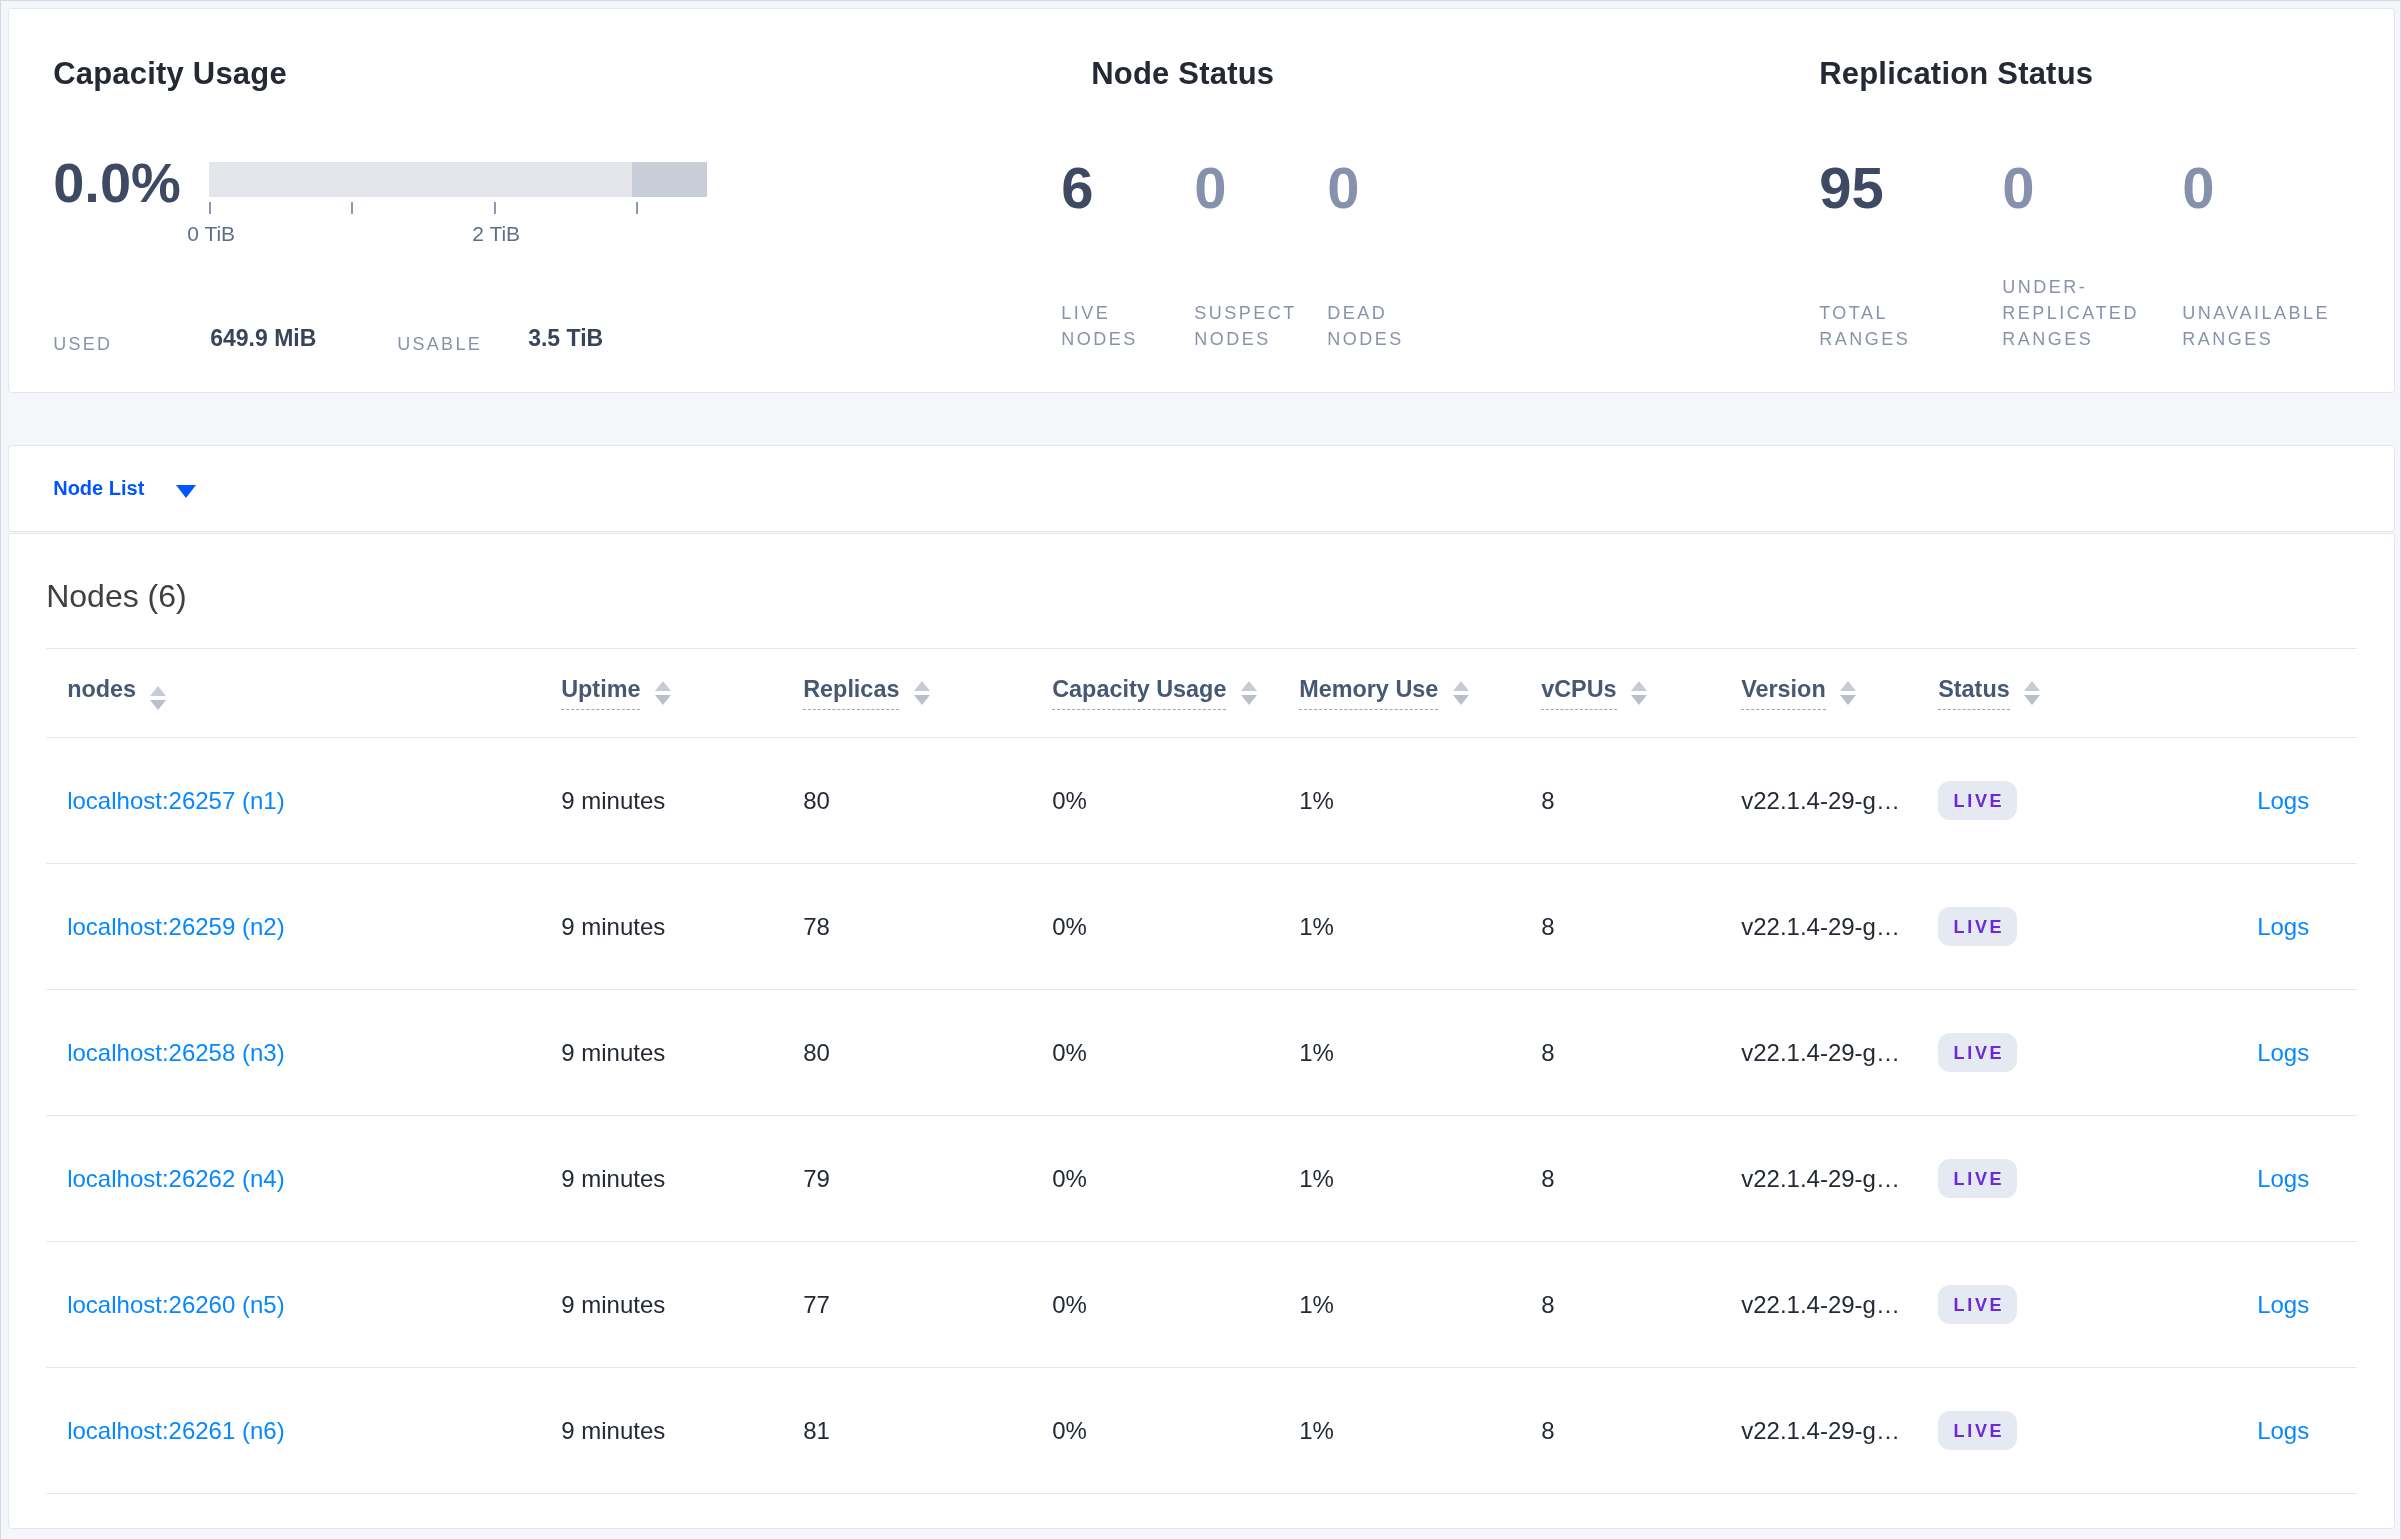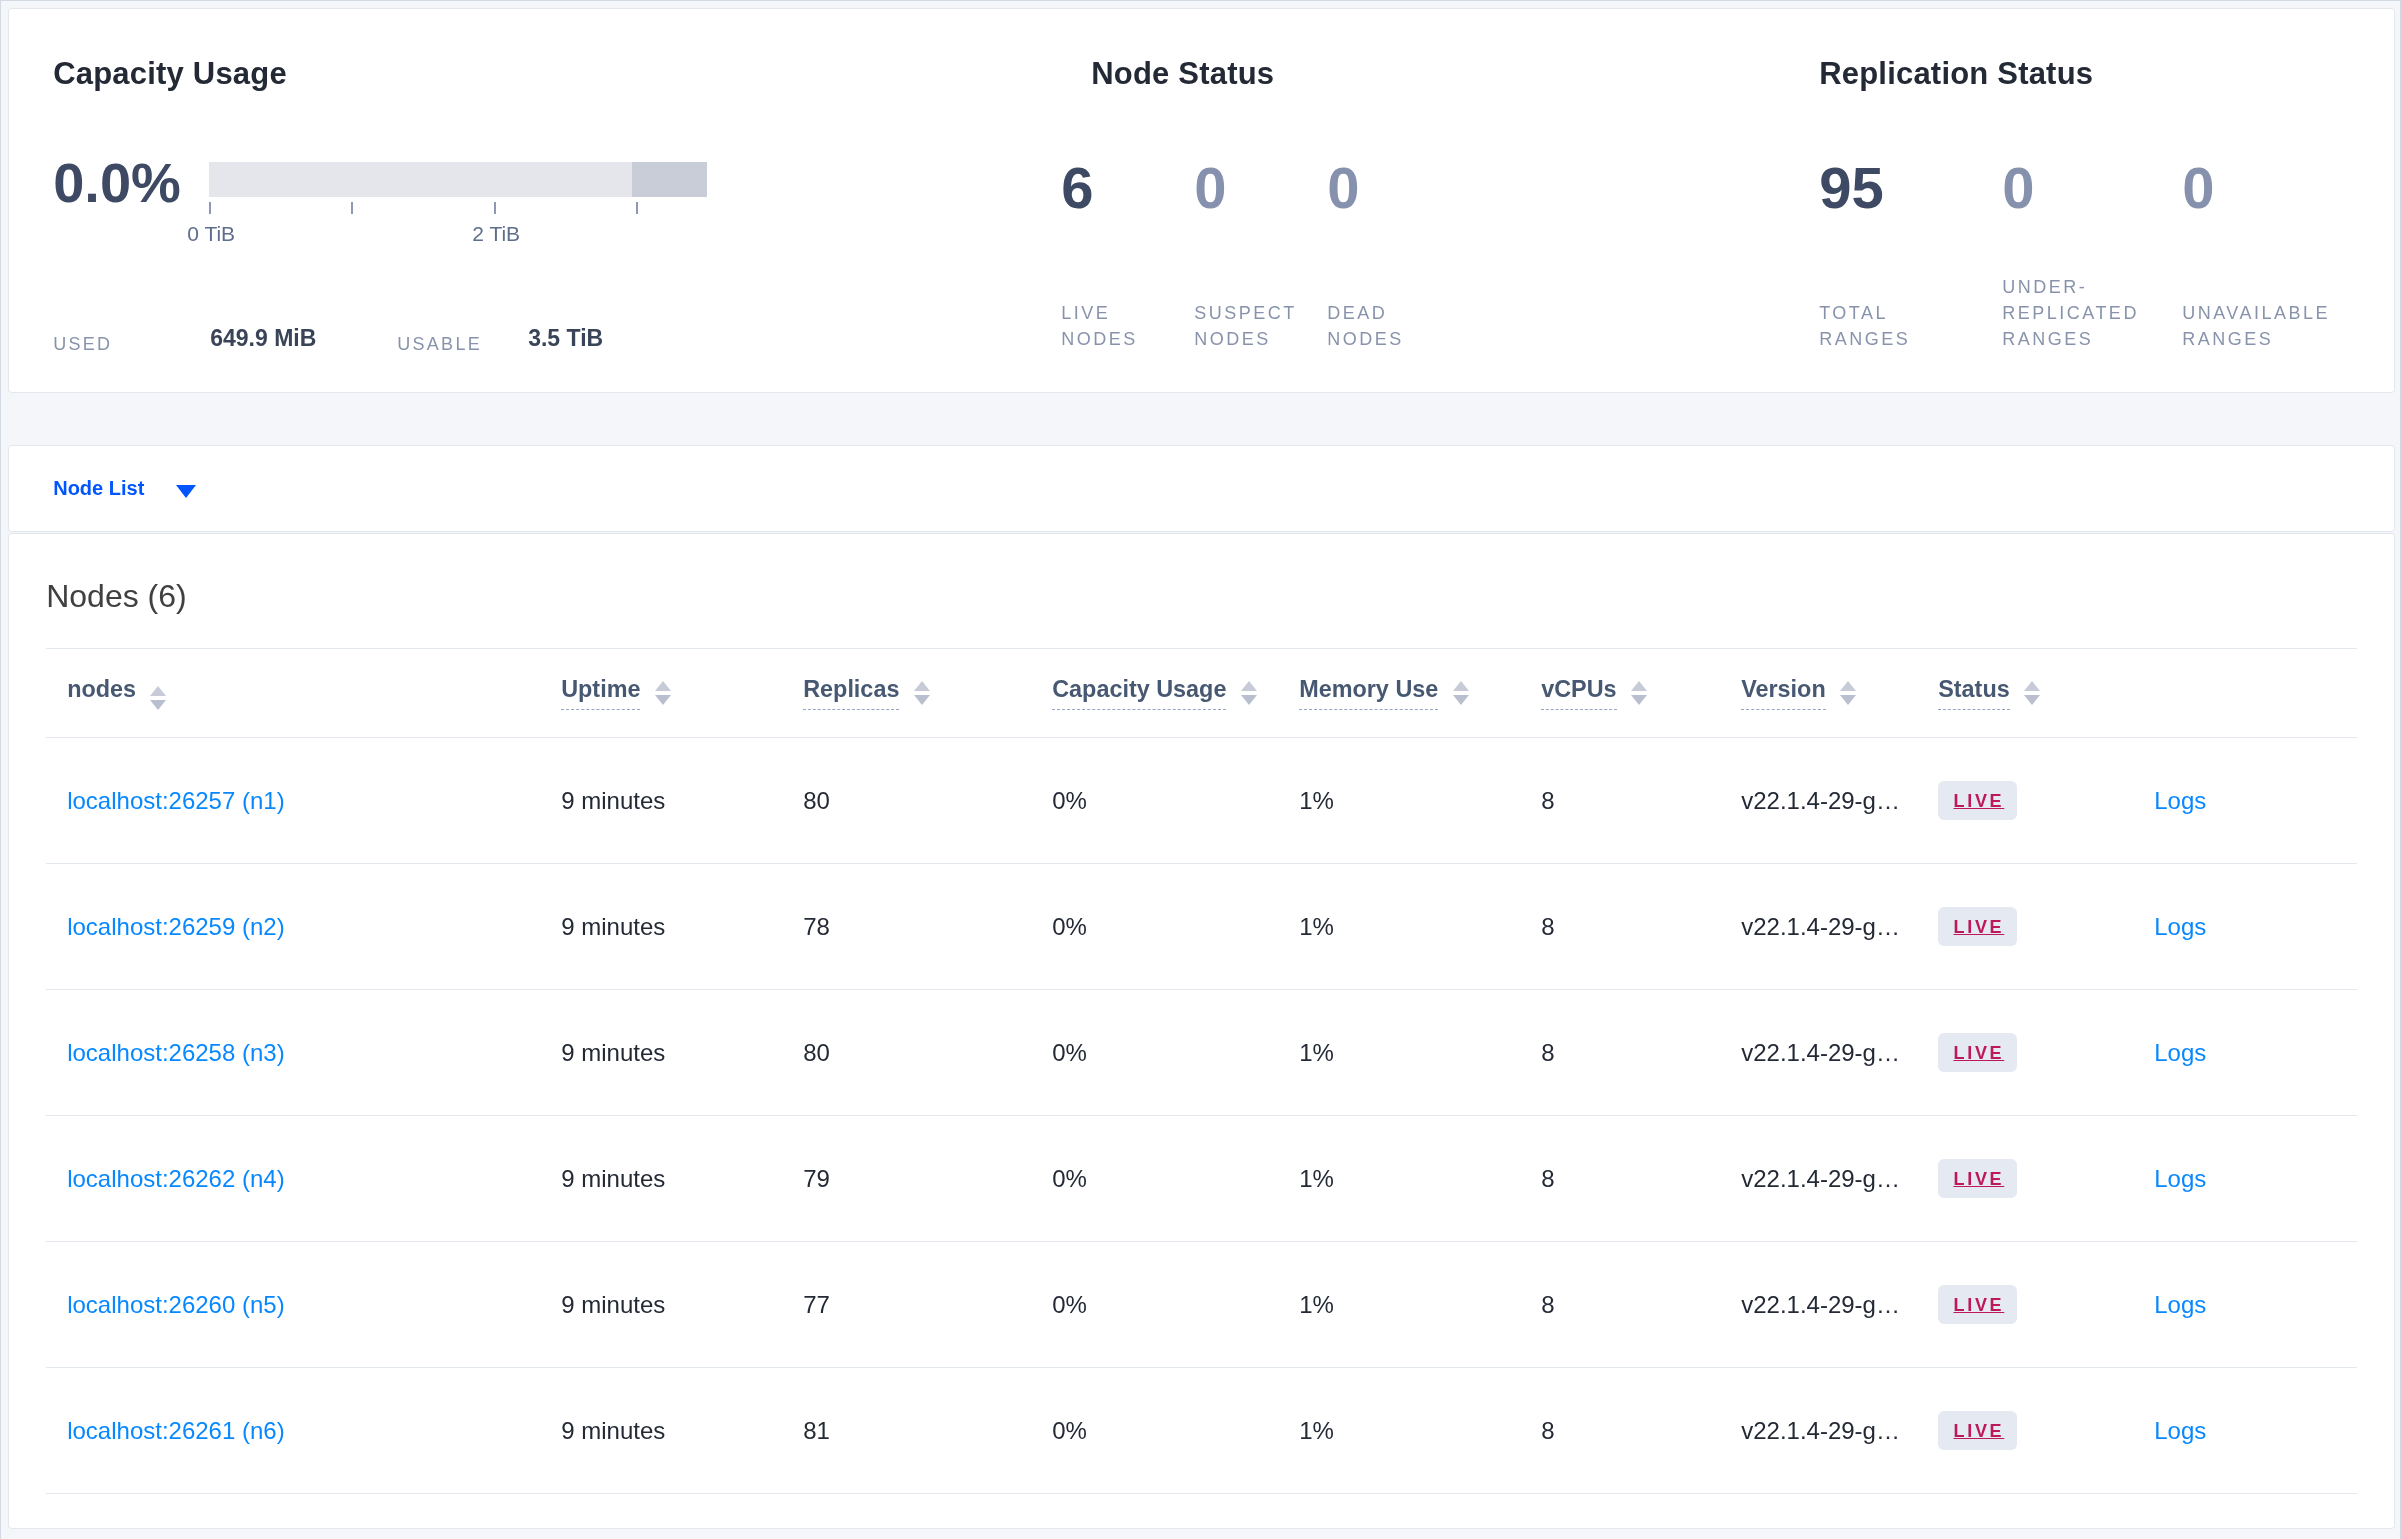--- a/index.html
+++ b/index.html
@@ -125,26 +125,26 @@
   .tri-down {
     width:0; height:0;
     border-left:8px solid transparent; border-right:8px solid transparent;
     border-top:10.8px solid #b9bfce;
   }
   .cell-nodes { padding-left:21px;align-items:flex-end; }
   .hcell.cell-nodes { padding-left:21px; }
   a.node-link, a.logs-link {
     color:#0788ff; text-decoration:none; cursor:pointer; white-space:nowrap;
   }
-  .cell-logs { text-align:left; padding-right:48px; }
+  .cell-logs { text-align:right; padding-right:48px; }
   .status-badge {
     display:inline-block;
-    background:#e4e9f2; color:#be185d;
+    background:#e4e9f2; color:#6d28d9;
     font-size:18px; font-weight:700; letter-spacing:2.7px;
-    padding:10.8px 12.6px 10.8px 15.3px; border-radius:6px; line-height:1;text-decoration:underline;
+    padding:10.8px 12.6px 10.8px 15.3px; border-radius:12px; line-height:1;
   }
   .version-cell { white-space:nowrap; }
 </style>
 </head>
 <body>
 
 <div class="card" id="summary-card">
 
   <div class="section-title" id="cap-title">Capacity Usage</div>
   <div class="cap-pct">0.0%</div>

